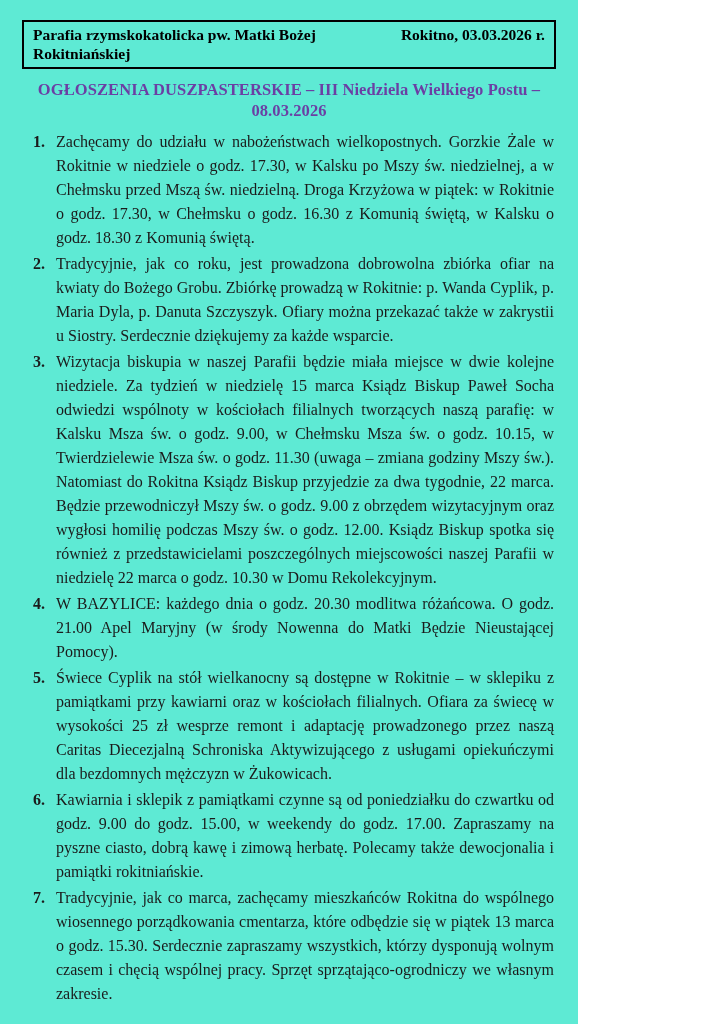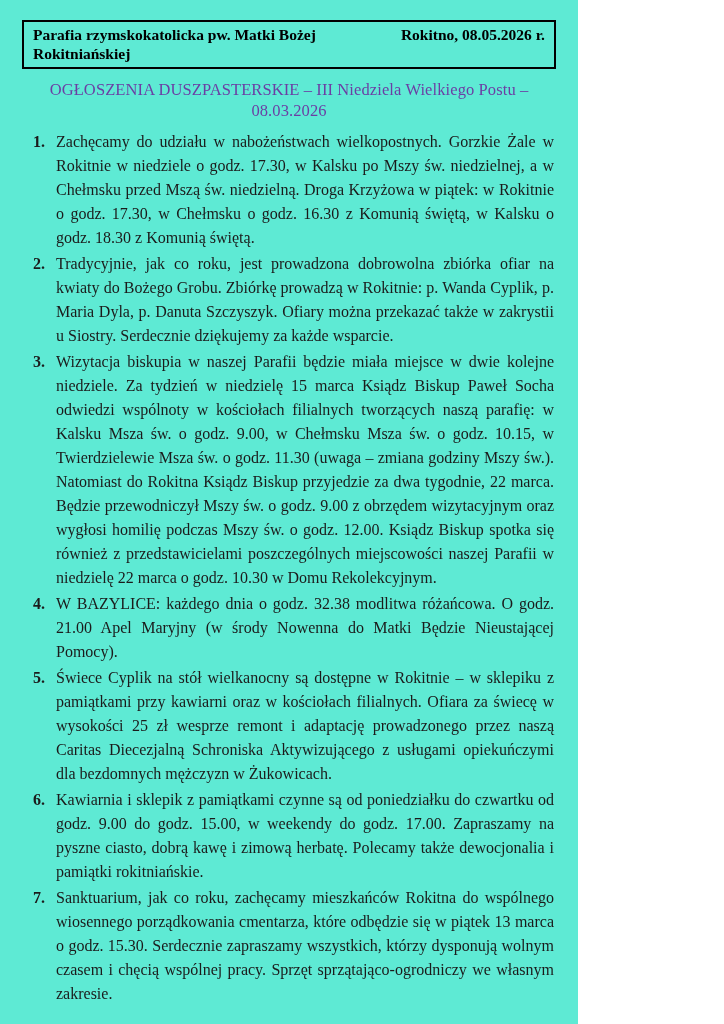--- a/index.html
+++ b/index.html
@@ -25,21 +25,21 @@
     line-height: 19px;
     color: #000000;
   }
   .parish { max-width: 470px; }
   .doc-date { white-space: nowrap; padding-left: 10px; }
   .title {
     margin: 10px 0 4px 0;
     text-align: center;
     font-size: 16.5px;
     line-height: 21px;
-    font-weight: normal;
+    font-weight: bold;
     letter-spacing: 0.1px;
   }
   .list {
     margin-top: 9px;
     padding-left: 11px;
     padding-right: 2px;
   }
   .item {
     display: flex;
     margin-bottom: 2px;
@@ -59,49 +59,49 @@
 </style>
 </head>
 <body>
 
 <div class="page">
 
   <div class="header-box">
     <div class="parish">
       <div>Parafia rzymskokatolicka pw. Matki Bożej Rokitniańskiej</div>
     </div>
-    <div class="doc-date">Rokitno, 08.05.2026 r.</div>
+    <div class="doc-date">Rokitno, 03.03.2026 r.</div>
   </div>
 
   <div class="title" style="color: rgb(107, 63, 164);">OGŁOSZENIA DUSZPASTERSKIE – III Niedziela Wielkiego Postu – 08.03.2026</div>
 
   <div class="list">
       <div class="item">
         <span class="num">1.</span>
         <div class="body-text"><span>Zachęcamy do udziału w nabożeństwach wielkopostnych. </span><span class="b">Gorzkie Żale</span><span> w Rokitnie w niedziele o godz. 17.30, w Kalsku po Mszy św. niedzielnej, a w Chełmsku przed Mszą św. niedzielną. </span><span class="b">Droga Krzyżowa</span><span> w piątek: w Rokitnie o godz. 17.30, w Chełmsku o godz. 16.30 z Komunią świętą, w Kalsku o godz. 18.30 z Komunią świętą.</span></div>
       </div>
       <div class="item">
         <span class="num">2.</span>
         <div class="body-text"><span>Tradycyjnie, jak co roku, jest prowadzona dobrowolna </span><span class="b">zbiórka ofiar na kwiaty do Bożego Grobu</span><span>. Zbiórkę prowadzą w Rokitnie: p. Wanda Cyplik, p. Maria Dyla, p. Danuta Szczyszyk.  Ofiary można przekazać także w zakrystii u Siostry. Serdecznie dziękujemy za każde wsparcie.</span></div>
       </div>
       <div class="item">
         <span class="num">3.</span>
         <div class="body-text"><span class="b">Wizytacja biskupia</span><span> w naszej Parafii będzie miała miejsce w dwie kolejne niedziele. Za tydzień w niedzielę 15 marca Ksiądz Biskup Paweł Socha odwiedzi wspólnoty w kościołach filialnych tworzących naszą parafię: w Kalsku Msza św. o godz. 9.00, w Chełmsku Msza św. o godz. 10.15, w Twierdzielewie Msza św. o godz. 11.30 (uwaga – zmiana godziny Mszy św.). Natomiast do Rokitna Ksiądz Biskup przyjedzie za dwa tygodnie, 22 marca. Będzie przewodniczył Mszy św. o godz. 9.00 z obrzędem wizytacyjnym oraz wygłosi homilię podczas Mszy św. o godz. 12.00. Ksiądz Biskup spotka się również z przedstawicielami poszczególnych miejscowości naszej Parafii w niedzielę 22 marca o godz. 10.30 w Domu Rekolekcyjnym.</span></div>
       </div>
       <div class="item">
         <span class="num">4.</span>
-        <div class="body-text"><span>W BAZYLICE: każdego dnia o godz. 32.38 </span><span class="b">modlitwa różańcowa</span><span>. O godz. 21.00 </span><span class="b">Apel Maryjny</span><span> (w środy Nowenna do Matki Będzie Nieustającej Pomocy).</span></div>
+        <div class="body-text"><span>W BAZYLICE: każdego dnia o godz. 20.30 </span><span class="b">modlitwa różańcowa</span><span>. O godz. 21.00 </span><span class="b">Apel Maryjny</span><span> (w środy Nowenna do Matki Będzie Nieustającej Pomocy).</span></div>
       </div>
       <div class="item">
         <span class="num">5.</span>
         <div class="body-text"><span class="b">Świece Cyplik</span><span> na stół wielkanocny są dostępne w Rokitnie – w sklepiku z pamiątkami przy kawiarni oraz w kościołach filialnych. Ofiara za świecę w wysokości 25 zł wesprze remont i adaptację prowadzonego przez naszą Caritas Diecezjalną Schroniska Aktywizującego z usługami opiekuńczymi dla bezdomnych mężczyzn w Żukowicach.</span></div>
       </div>
       <div class="item">
         <span class="num">6.</span>
         <div class="body-text"><span class="b">Kawiarnia i sklepik z pamiątkami</span><span> czynne są od poniedziałku do czwartku od godz. 9.00 do godz. 15.00, w weekendy do godz. 17.00. Zapraszamy na pyszne ciasto, dobrą kawę i zimową herbatę. Polecamy także dewocjonalia i pamiątki rokitniańskie.</span></div>
       </div>
       <div class="item">
         <span class="num">7.</span>
-        <div class="body-text"><span>Sanktuarium, jak co roku, zachęcamy mieszkańców Rokitna do wspólnego </span><span class="b">wiosennego porządkowania cmentarza</span><span>, które odbędzie się w piątek 13 marca o godz. 15.30. Serdecznie zapraszamy wszystkich, którzy dysponują wolnym czasem i chęcią wspólnej pracy. Sprzęt sprzątająco-ogrodniczy we własnym zakresie.</span></div>
+        <div class="body-text"><span>Tradycyjnie, jak co marca, zachęcamy mieszkańców Rokitna do wspólnego </span><span class="b">wiosennego porządkowania cmentarza</span><span>, które odbędzie się w piątek 13 marca o godz. 15.30. Serdecznie zapraszamy wszystkich, którzy dysponują wolnym czasem i chęcią wspólnej pracy. Sprzęt sprzątająco-ogrodniczy we własnym zakresie.</span></div>
       </div>
     </div>
 
 </div>
 
 </body></html>

